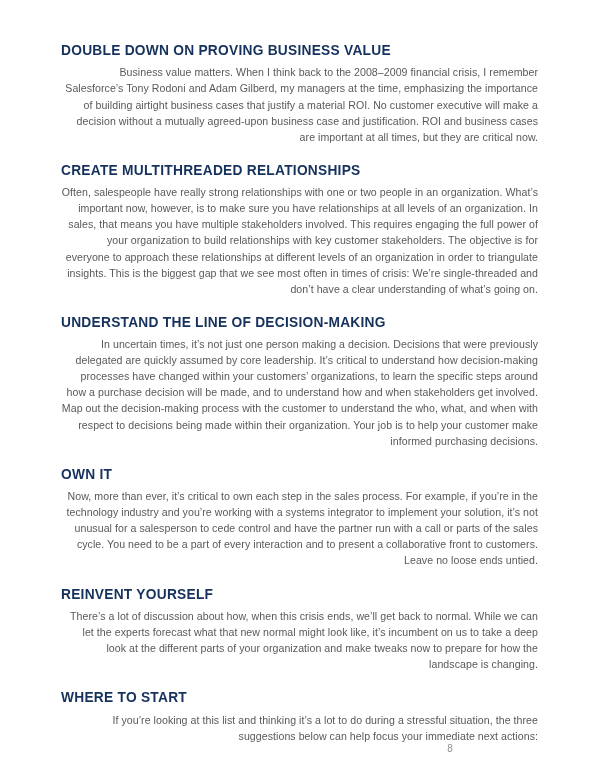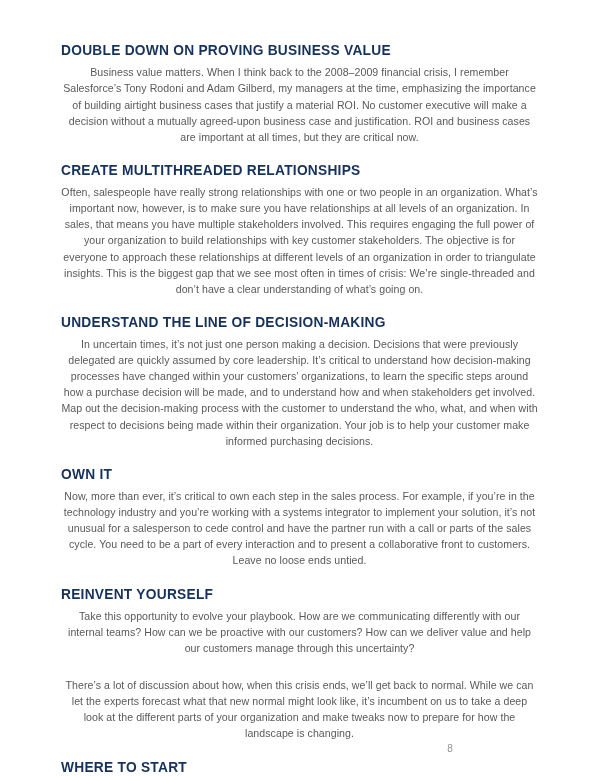--- a/index.html
+++ b/index.html
@@ -42,21 +42,21 @@
   }
   .section + .section {
     margin-top: 17px;
   }
   p.body-text {
     font-family: "Liberation Sans", sans-serif;
     font-size: 10.6px;
     line-height: 16.1px;
     color: #58595b;
     margin: 0;
-    text-align: center;
+    text-align: right;
     letter-spacing: 0.005em;
   }
   p.body-text + p.body-text {
     margin-top: 21px;
   }
   .page-number {
     position: absolute;
     right: 61px;
     bottom: 22px;
     font-family: "Liberation Sans", sans-serif;
@@ -86,21 +86,20 @@
       <p class="body-text">In uncertain times, it’s not just one person making a decision. Decisions that were previously delegated are quickly assumed by core leadership. It’s critical to understand how decision-making processes have changed within your customers’ organizations, to learn the specific steps around how a purchase decision will be made, and to understand how and when stakeholders get involved. Map out the decision-making process with the customer to understand the who, what, and when with respect to decisions being made within their organization. Your job is to help your customer make informed purchasing decisions.</p>
     </div>
 
     <div class="section">
       <h2 class="section-heading">OWN IT</h2>
       <p class="body-text">Now, more than ever, it’s critical to own each step in the sales process. For example, if you’re in the technology industry and you’re working with a systems integrator to implement your solution, it’s not unusual for a salesperson to cede control and have the partner run with a call or parts of the sales cycle. You need to be a part of every interaction and to present a collaborative front to customers. Leave no loose ends untied.</p>
     </div>
 
     <div class="section">
       <h2 class="section-heading">REINVENT YOURSELF</h2>
-      <p class="body-text">Take this opportunity to evolve your playbook. How are we communicating differently with our internal teams? How can we be proactive with our customers? How can we deliver value and help our customers manage through this uncertainty?</p>
       <p class="body-text">There’s a lot of discussion about how, when this crisis ends, we’ll get back to normal. While we can let the experts forecast what that new normal might look like, it’s incumbent on us to take a deep look at the different parts of your organization and make tweaks now to prepare for how the landscape is changing.</p>
     </div>
 
     <div class="section">
       <h2 class="section-heading">WHERE TO START</h2>
       <p class="body-text">If you’re looking at this list and thinking it’s a lot to do during a stressful situation, the three suggestions below can help focus your immediate next actions:</p>
 
     </div>
 
   </div>

